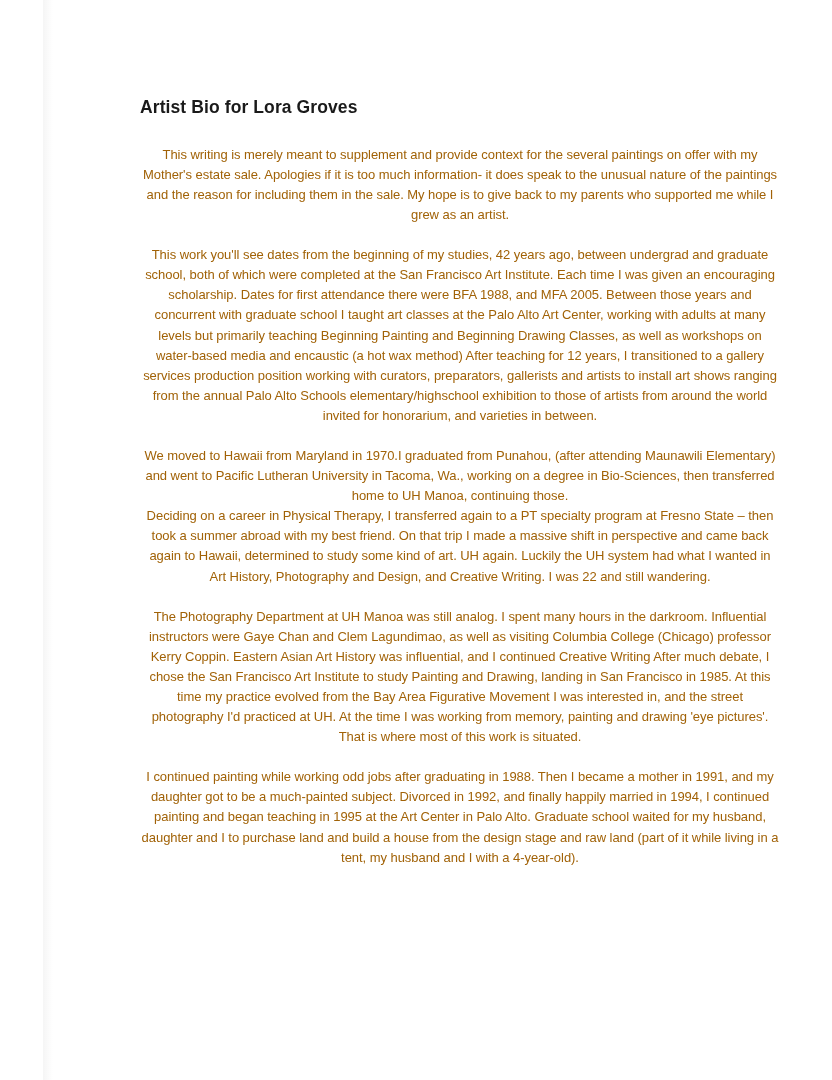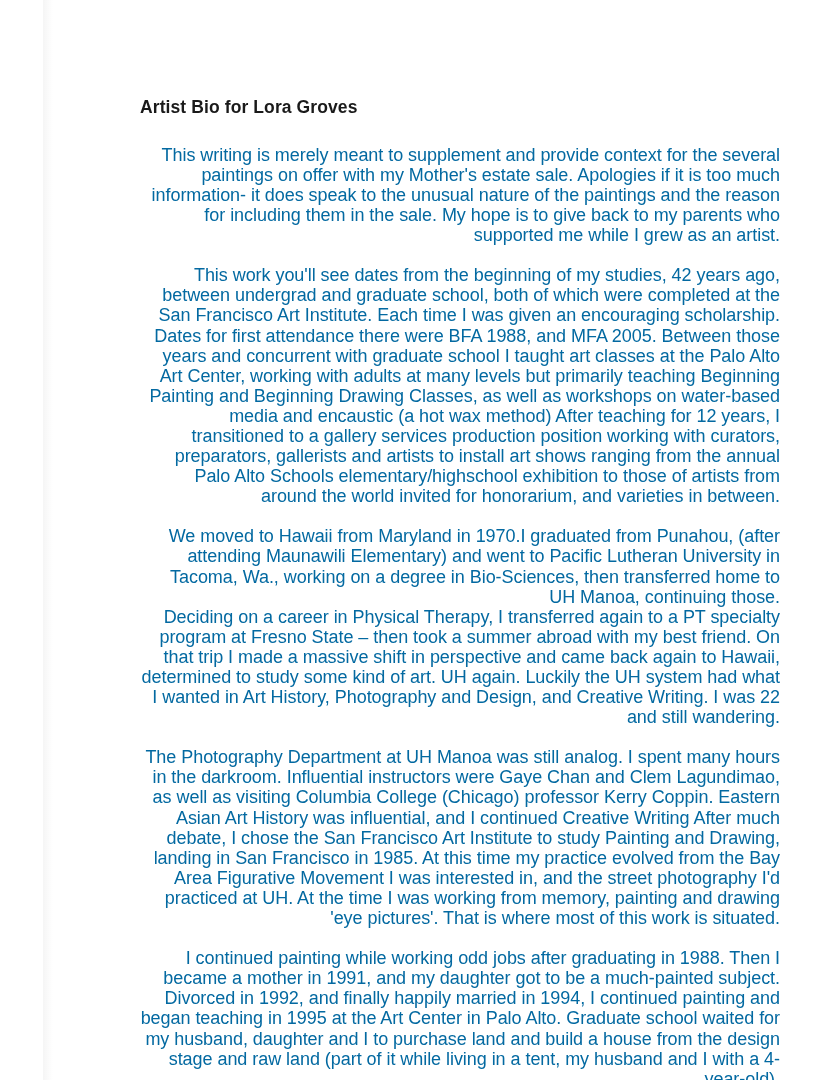--- a/index.html
+++ b/index.html
@@ -50,25 +50,25 @@
   }
   .doc-title {
     font-size: 17.5px;
     font-weight: bold;
     color: #1a1a1a;
     letter-spacing: 0.1px;
     margin: 0 0 26px 0;
     line-height: 1.3;
   }
   .para {
-    font-size: 18px;
+    font-size: 13px;
     line-height: 20.1px;
-    color: #0369a1;
+    color: #a16207;
     margin: 0 0 20px 0;
-    text-align: right;
+    text-align: center;
     white-space: pre-line;
     letter-spacing: -0.05px;
   }
   .para:last-child {
     margin-bottom: 0;
   }
 </style>
 </head>
 <body>
 

